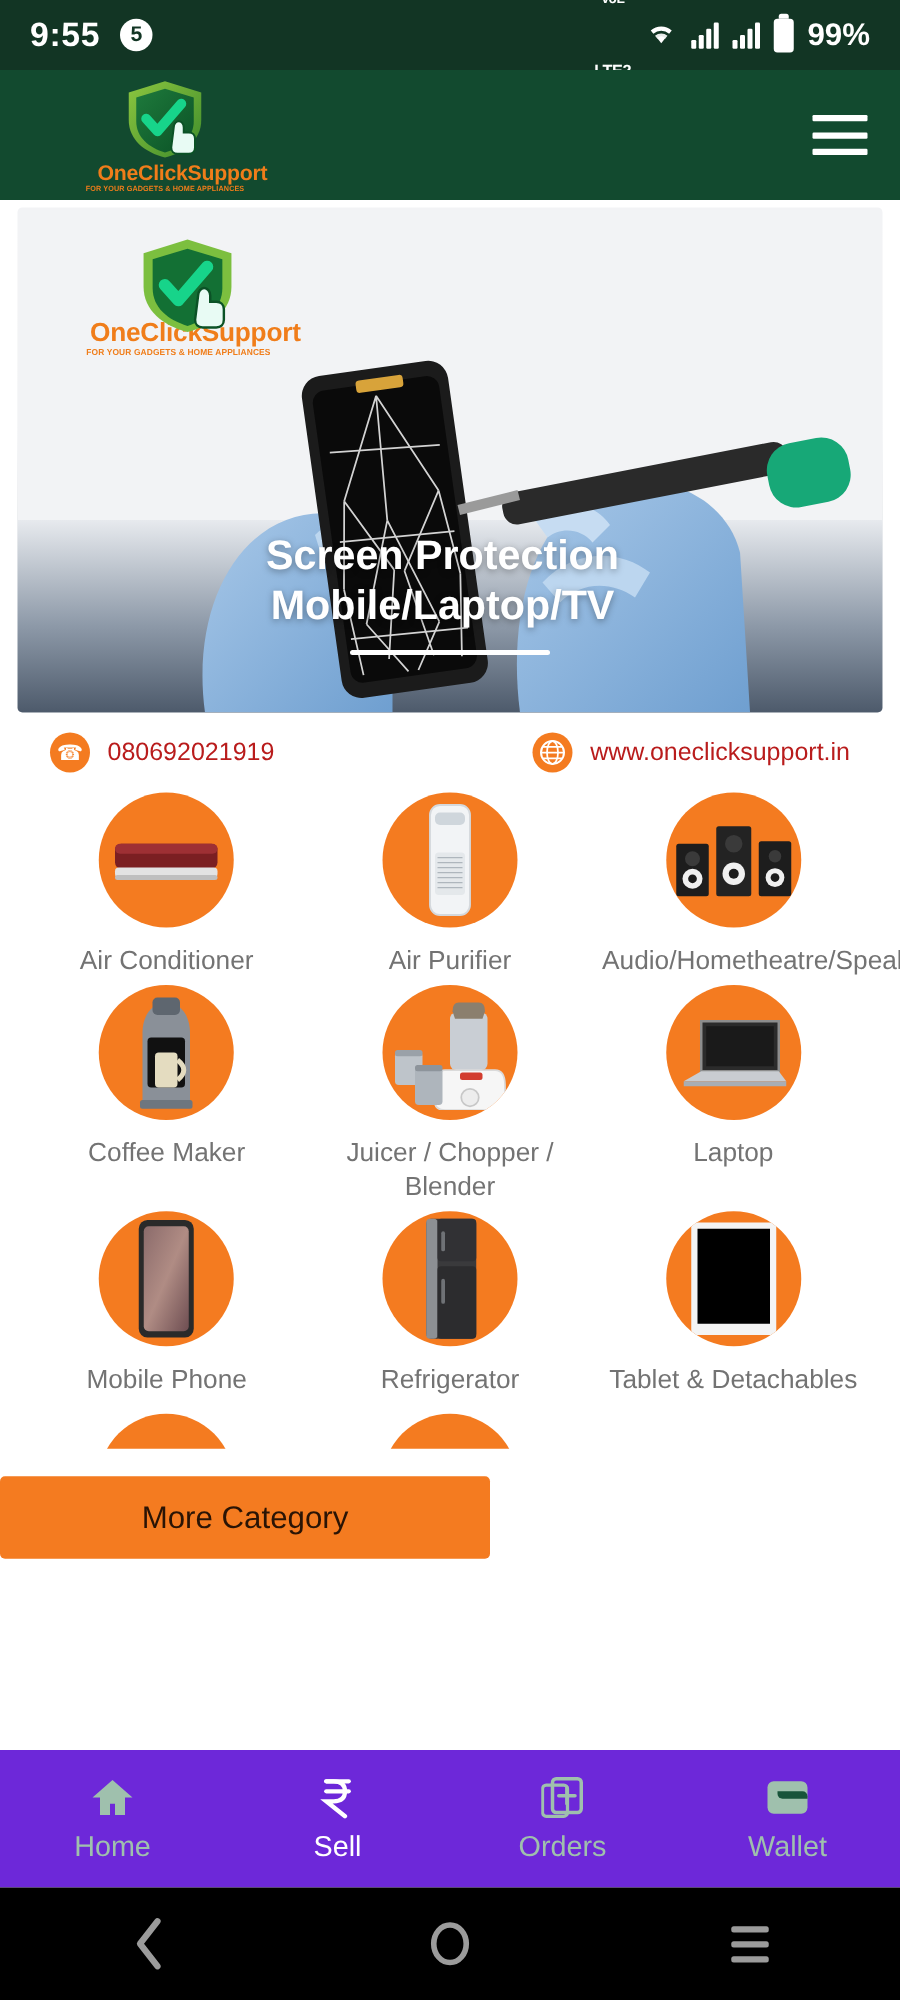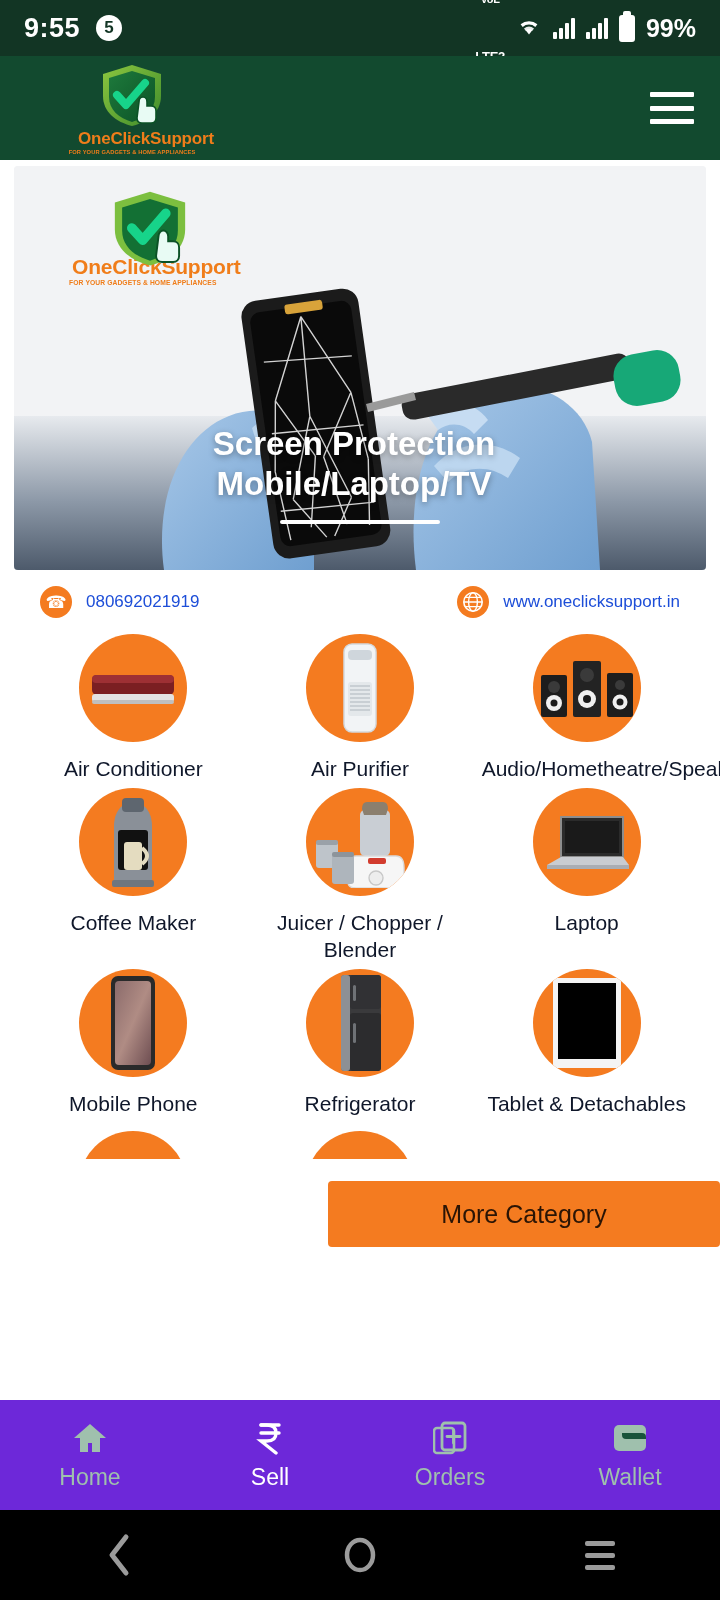--- a/index.html
+++ b/index.html
@@ -104,42 +104,42 @@
     padding: 16px 40px 10px 40px;
   }
   .contact-item { display: flex; align-items: center; gap: 14px; }
   .contact-item.web { margin-left: auto; }
   .cicon {
     width: 32px; height: 32px; border-radius: 50%;
     background: #F47B20; color: #fff;
     display: flex; align-items: center; justify-content: center;
     font-size: 17px; flex: 0 0 32px;
   }
-  .contact-text { font-size: 17px; color: #1d4ed8; }
+  .contact-text { font-size: 20px; color: #b91c1c; }
 
   
   .cat-grid {
     display: grid; grid-template-columns: repeat(3, 1fr);
     row-gap: 6px; padding: 6px 20px 0 20px;
   }
   .cat { display: flex; flex-direction: column; align-items: center; }
   .cat-circle {
     width: 108px; height: 108px; border-radius: 50%;
     background: #F47B20;
     display: flex; align-items: center; justify-content: center;
     overflow: hidden; position: relative;
   }
   .cat-label {
-    margin-top: 14px; font-size: 21px; color: #0f172a;
+    margin-top: 14px; font-size: 21px; color: #737373;
     text-align: center; line-height: 1.25; max-width: 210px;
   }
   .cat-row-partial { overflow: hidden; height: 34px; margin-top: 8px; }
 
   
-  .more-wrap { padding: 22px 0 0 0; display:flex; justify-content:flex-end; }
+  .more-wrap { padding: 22px 0 0 0; display:flex; justify-content:flex-start; }
   .more-btn {
     width: 392px; height: 66px; border: none;
     background: #F47B20; color: #2a1405;
     font-size: 25px; font-family: "Liberation Sans", sans-serif;
     border-radius: 4px; cursor: pointer;
   }
 
   
   .bottomnav {
     flex: 0 0 110px; height: 110px;

